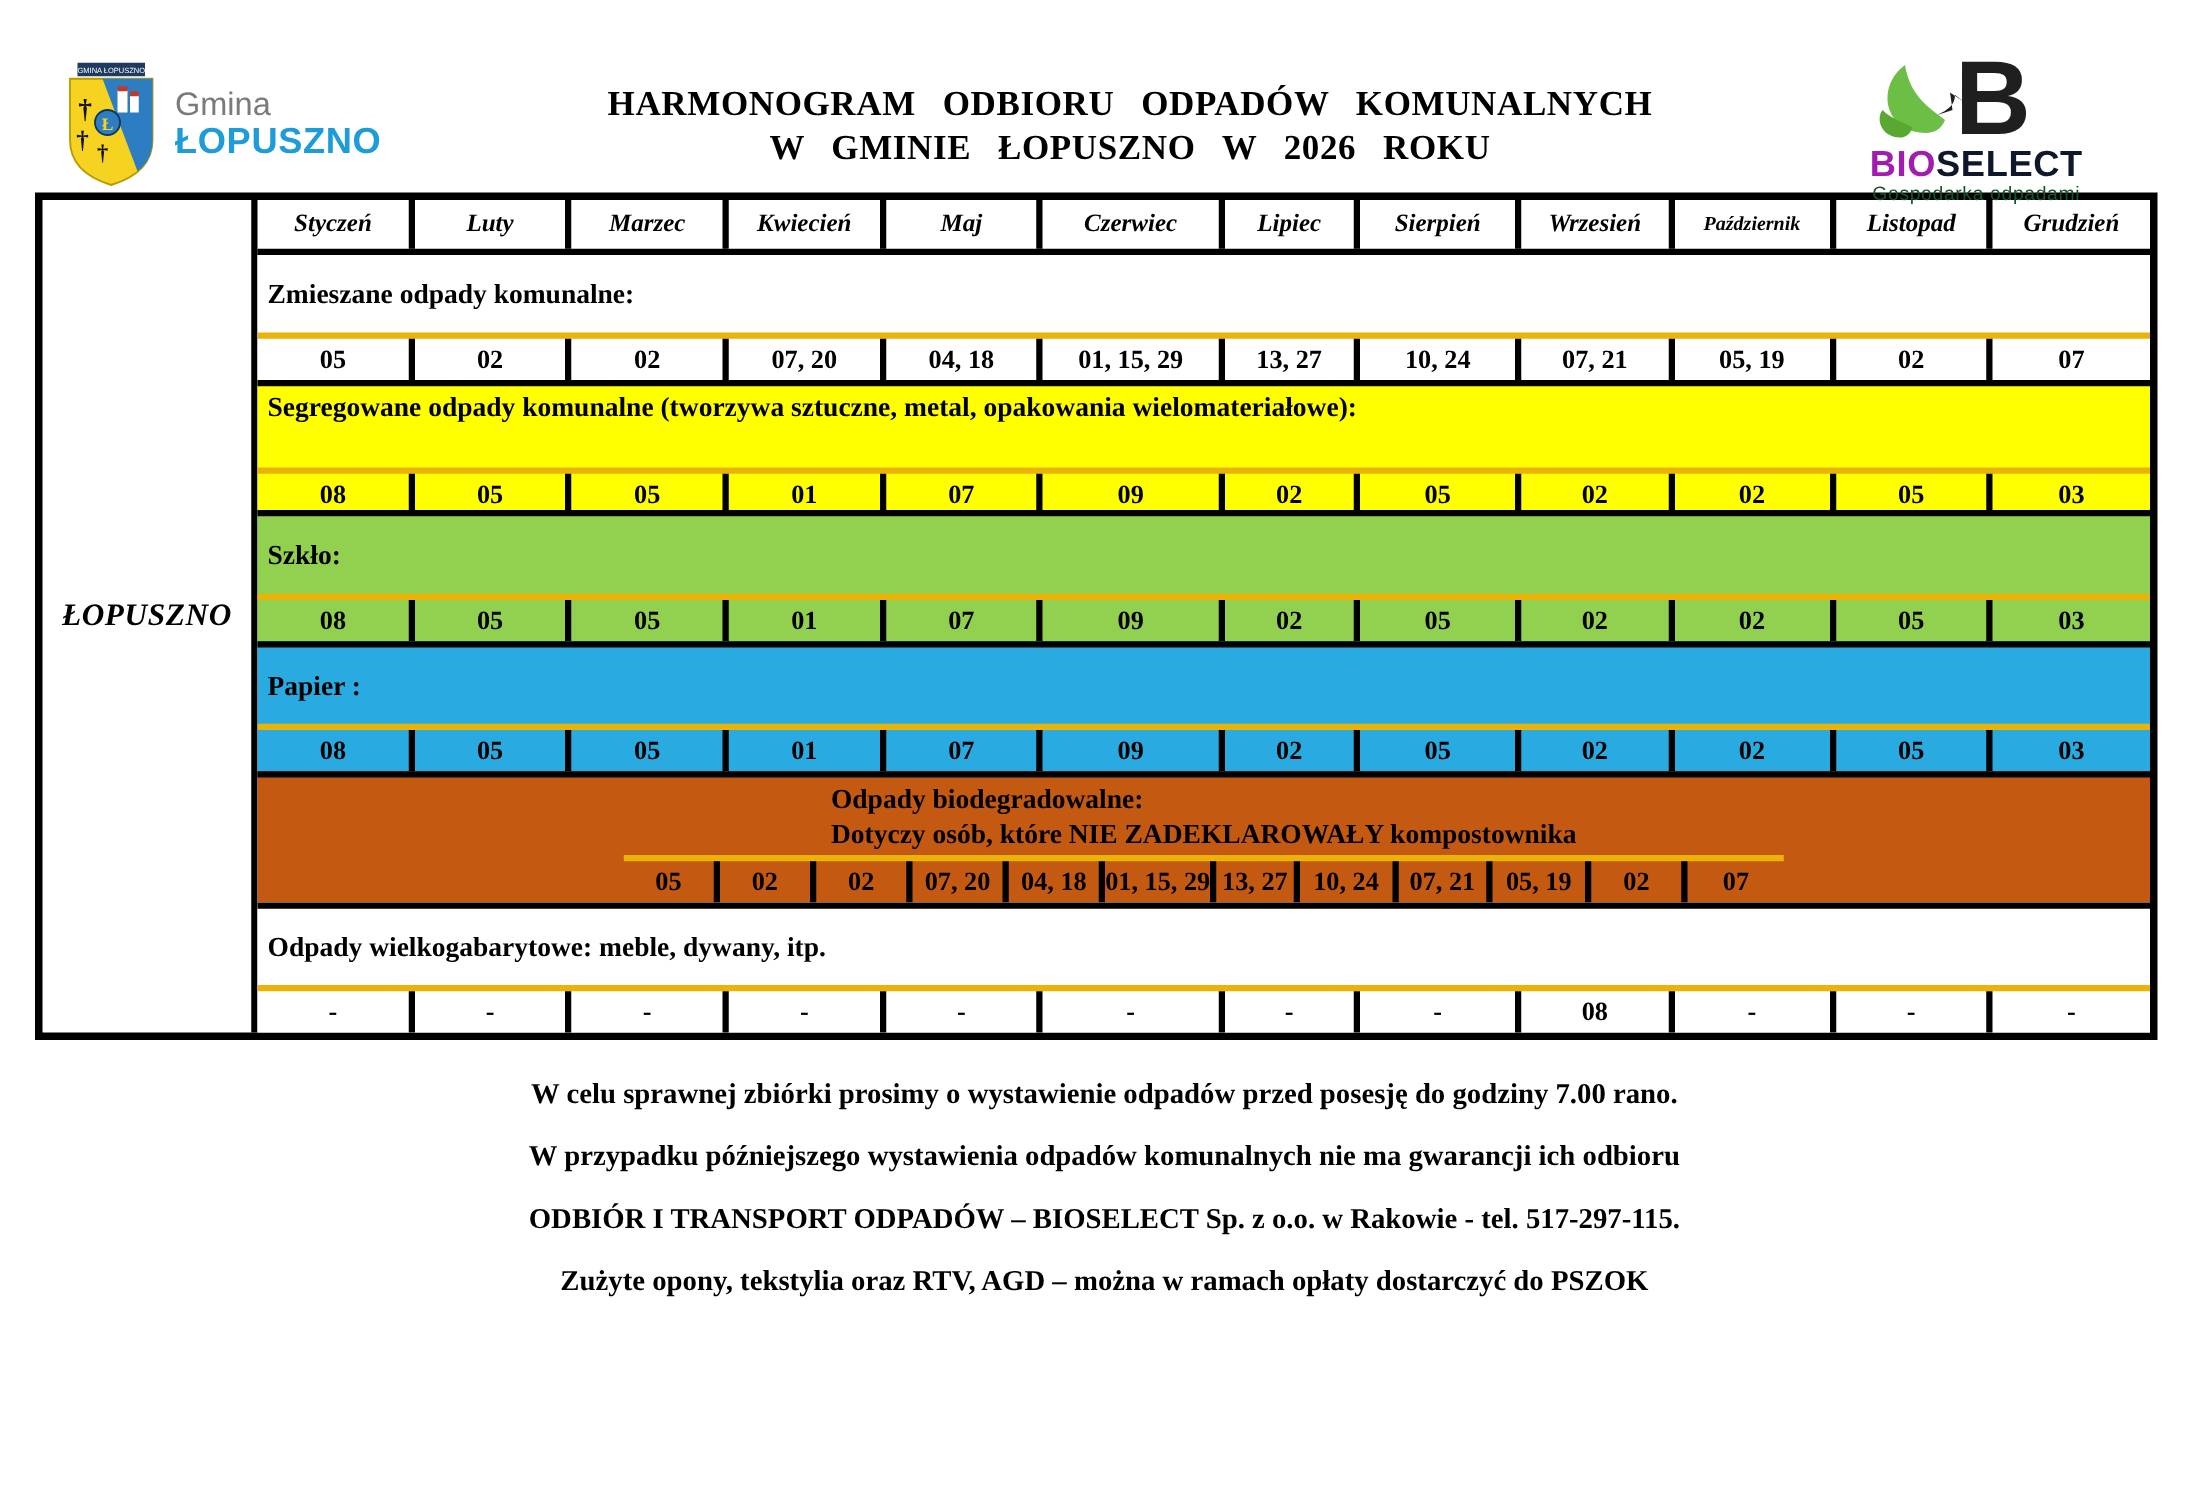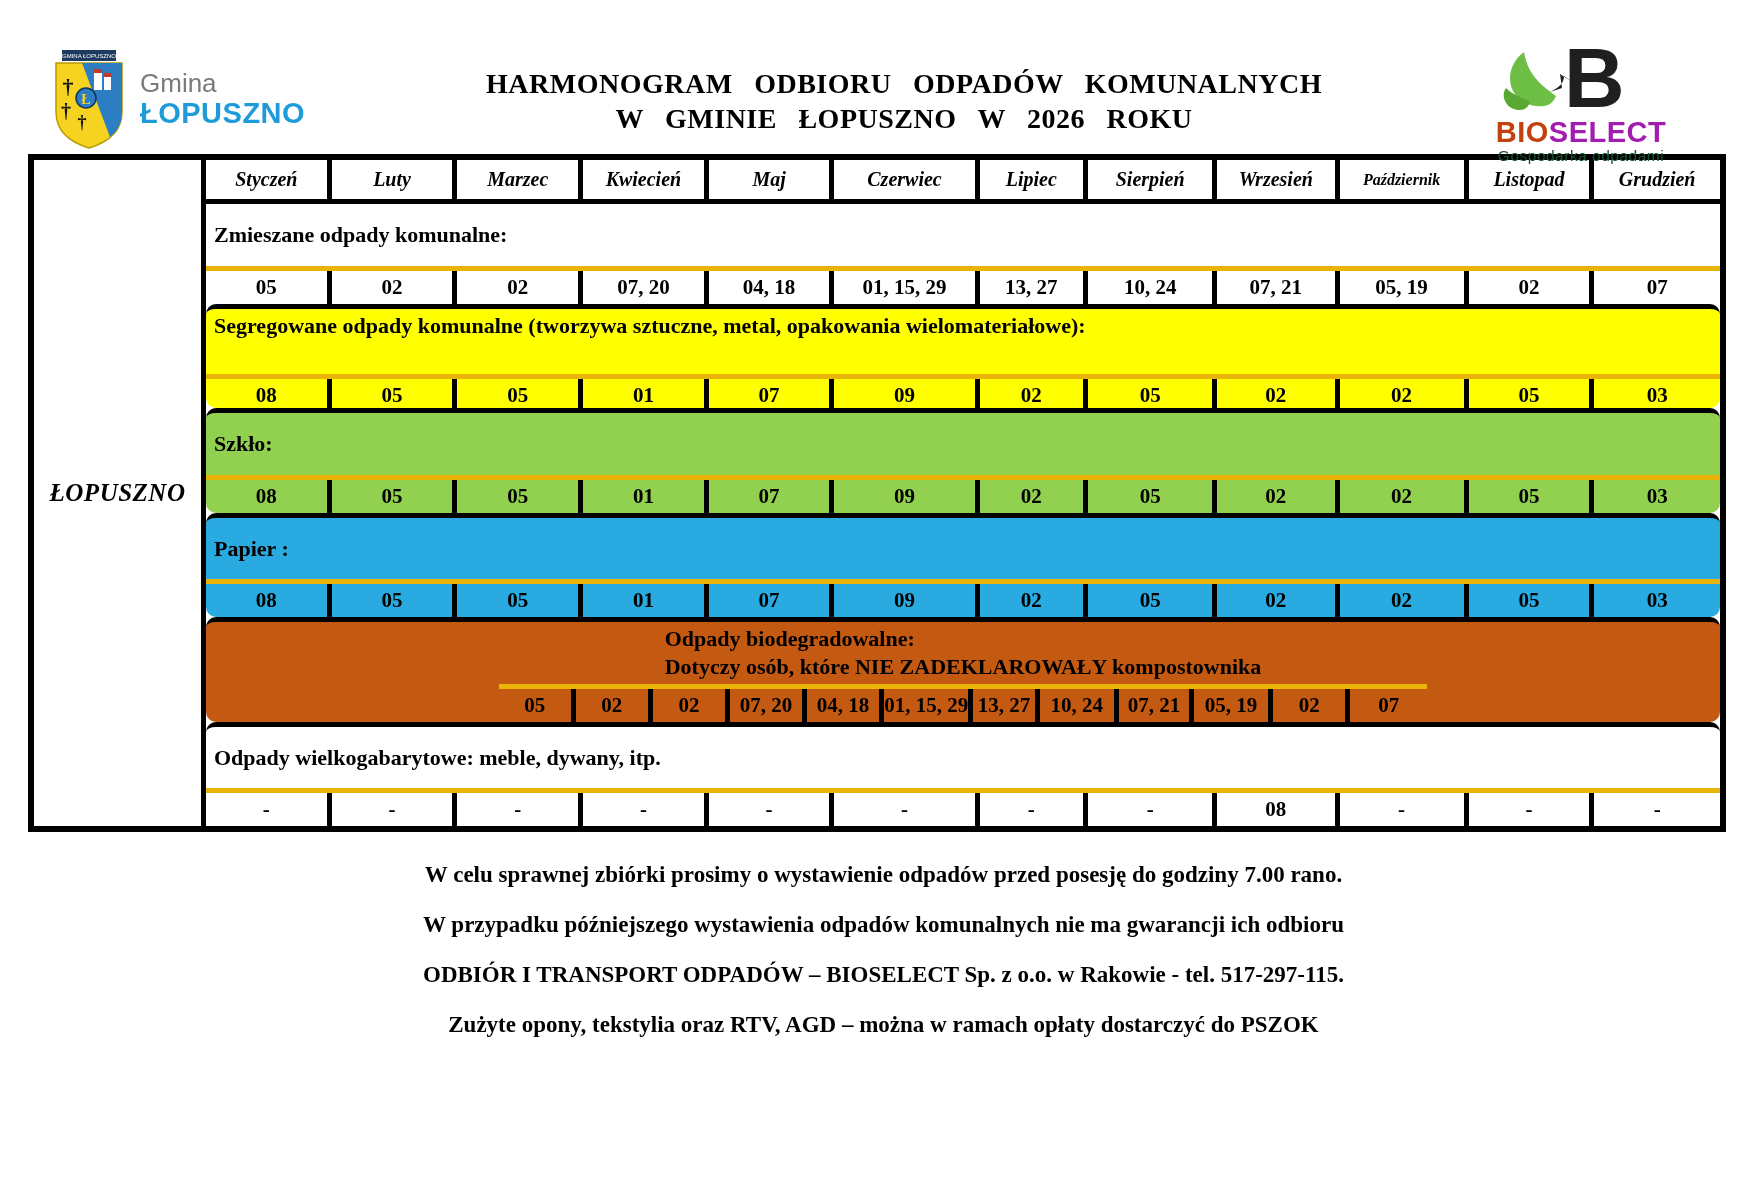--- a/index.html
+++ b/index.html
@@ -10,34 +10,34 @@
   .gmina-logo { display:flex; align-items:center; gap:14px; width:300px; flex:0 0 auto; }
   .gmina-text .l1 { font-family:"Liberation Sans", sans-serif; font-size:26px; color:#7b7b7b; line-height:1.05; }
   .gmina-text .l2 { font-family:"Liberation Sans", sans-serif; font-size:29px; font-weight:bold; color:#1e9cd9; letter-spacing:.5px; }
   .title-wrap { flex:1; text-align:center; padding-top:16px; }
   .title-line { font-size:28px; font-weight:bold; word-spacing:14px; letter-spacing:.5px; line-height:1.25; }
   .bioselect { width:250px; flex:0 0 auto; text-align:center; margin-top:-6px; font-family:"Liberation Sans", sans-serif; }
   .bs-mark { position:relative; height:74px; }
   .bs-b { position:absolute; left:108px; top:-14px; font-size:84px; font-weight:900; color:#1f1f1f; font-family:"Liberation Sans", sans-serif; }
   .bs-leaf { position:absolute; left:42px; top:0px; }
   .bs-name { font-size:29px; font-weight:bold; letter-spacing:.5px; line-height:1; }
-  .bs-name .bio { color:#c2410c; }
-  .bs-name .select { color:#a21caf; }
+  .bs-name .bio { color:#a21caf; }
+  .bs-name .select { color:#0f172a; }
   .bs-tag { font-size:15.5px; color:#14532d; margin-top:0; letter-spacing:.5px; }
 
   
   .schedule { margin:2px 28px 0 28px; height:678px; border:6px solid #000; display:flex; background:#fff; }
   .left-cell { width:172px; flex:0 0 auto; border-right:5px solid #000; display:flex; align-items:center; justify-content:center; font-style:italic; font-weight:600; font-size:25px; letter-spacing:.5px; }
   .right-area { flex:1; display:flex; flex-direction:column; min-width:0; }
   .cols { display:grid; grid-template-columns:110fr 110fr 110fr 110fr 110fr 127fr 95fr 113fr 107fr 113fr 110fr 110fr; }
   .months-row { height:44px; border-bottom:5px solid #000; flex:0 0 auto; }
   .mcell { display:flex; align-items:center; justify-content:center; font-style:italic; font-weight:bold; font-size:20px; border-right:5px solid #000; overflow:hidden; }
   .mcell:last-child { border-right:none; }
   .mcell:nth-child(10) { font-size:16px; }
-  .section { flex:1; display:flex; flex-direction:column; border-top:5px solid #000; min-height:0;border-radius:10px; }
+  .section { flex:1; display:flex; flex-direction:column; border-top:5px solid #000; min-height:0; }
   .section:first-child { border-top:none; }
   .sec-label { flex:1; display:flex; flex-direction:column; justify-content:center; padding:3px 8px; font-weight:bold; font-size:22px; line-height:1.25; }
   .dates-row { height:38px; flex:0 0 auto; border-top:5px solid #eab308; }
   .dcell { display:flex; align-items:center; justify-content:center; font-weight:bold; font-size:21px; border-right:5px solid #000; overflow:hidden; }
   .dcell:last-child { border-right:none; }
 
   
   .footer { margin-top:30px; text-align:center;padding-left:13px; }
   .footer .fline { font-size:23px; font-weight:bold; margin-bottom:24px; }
 </style>

